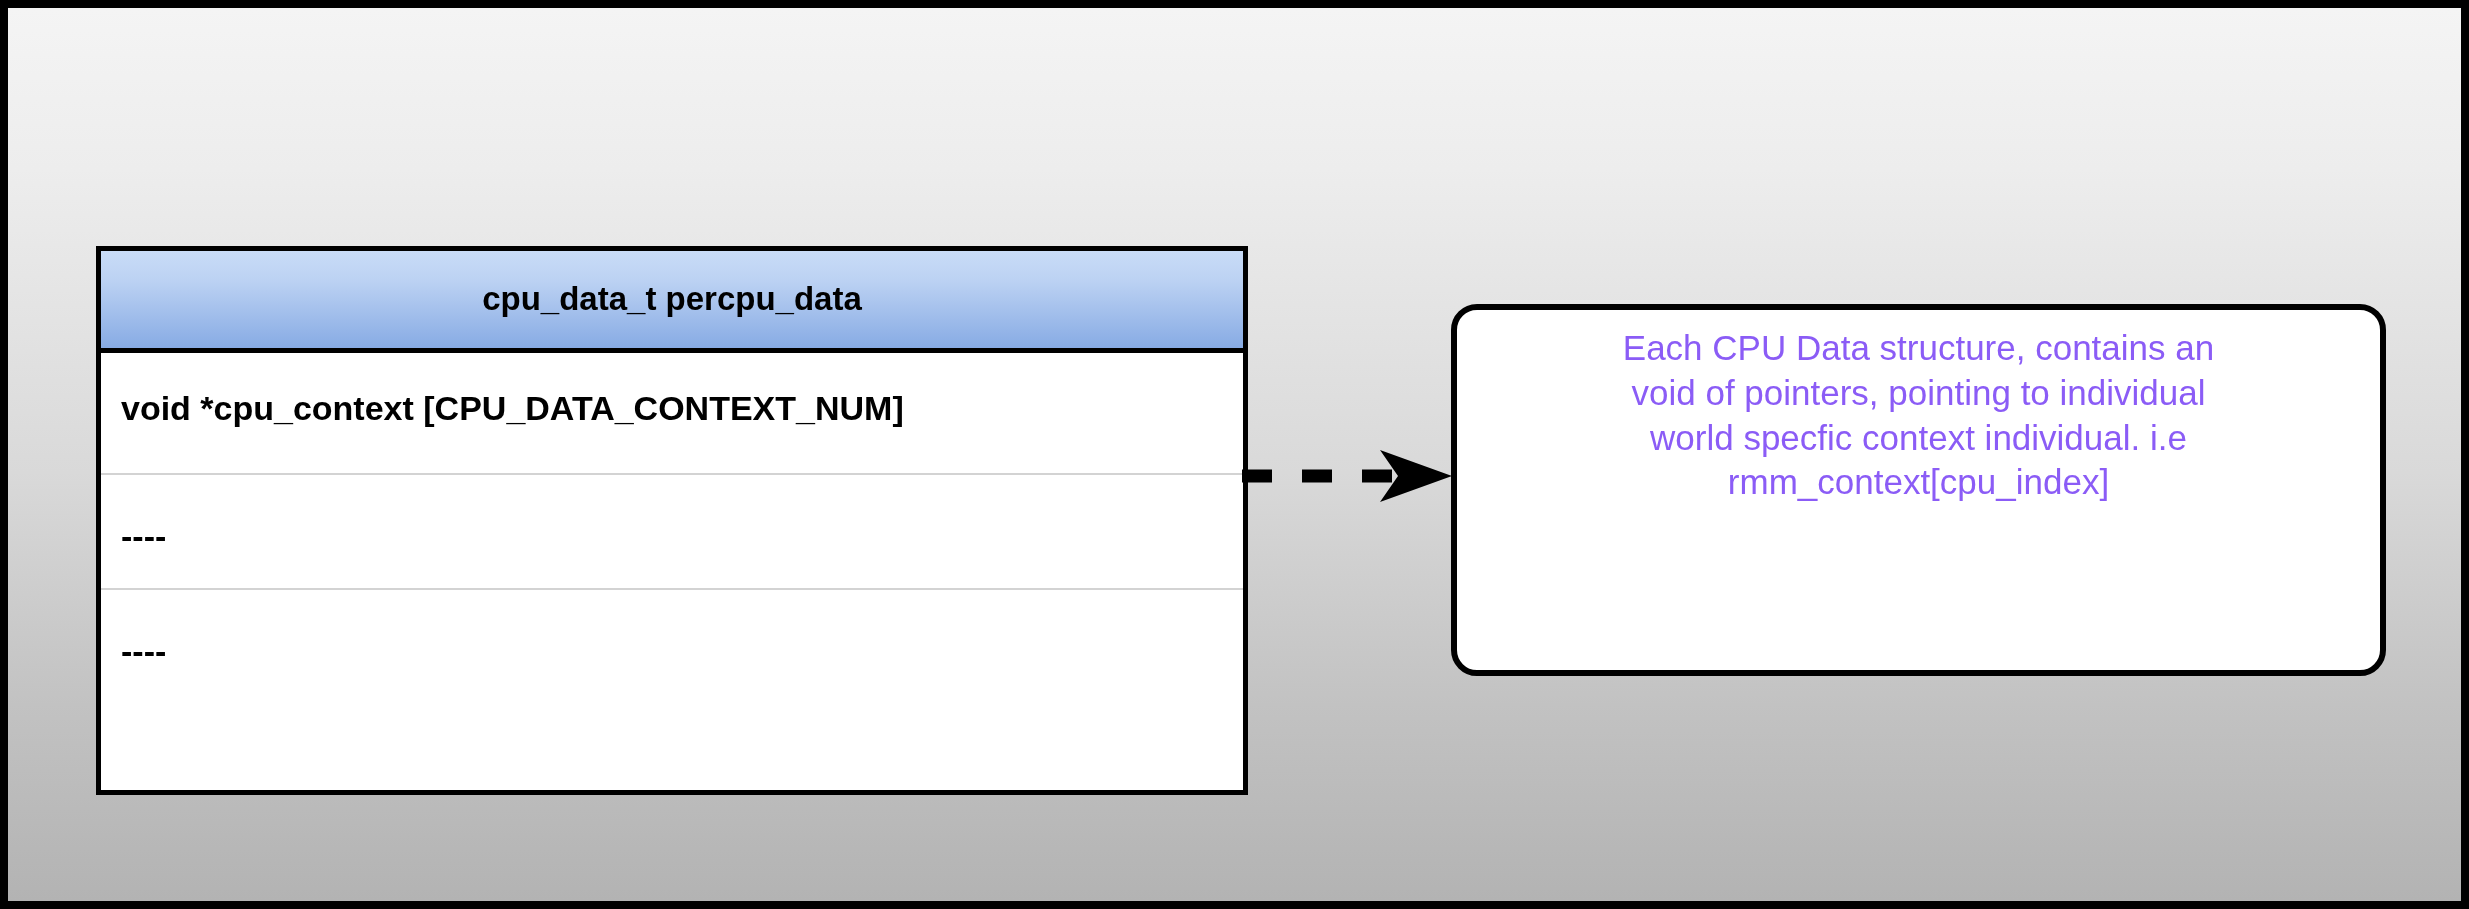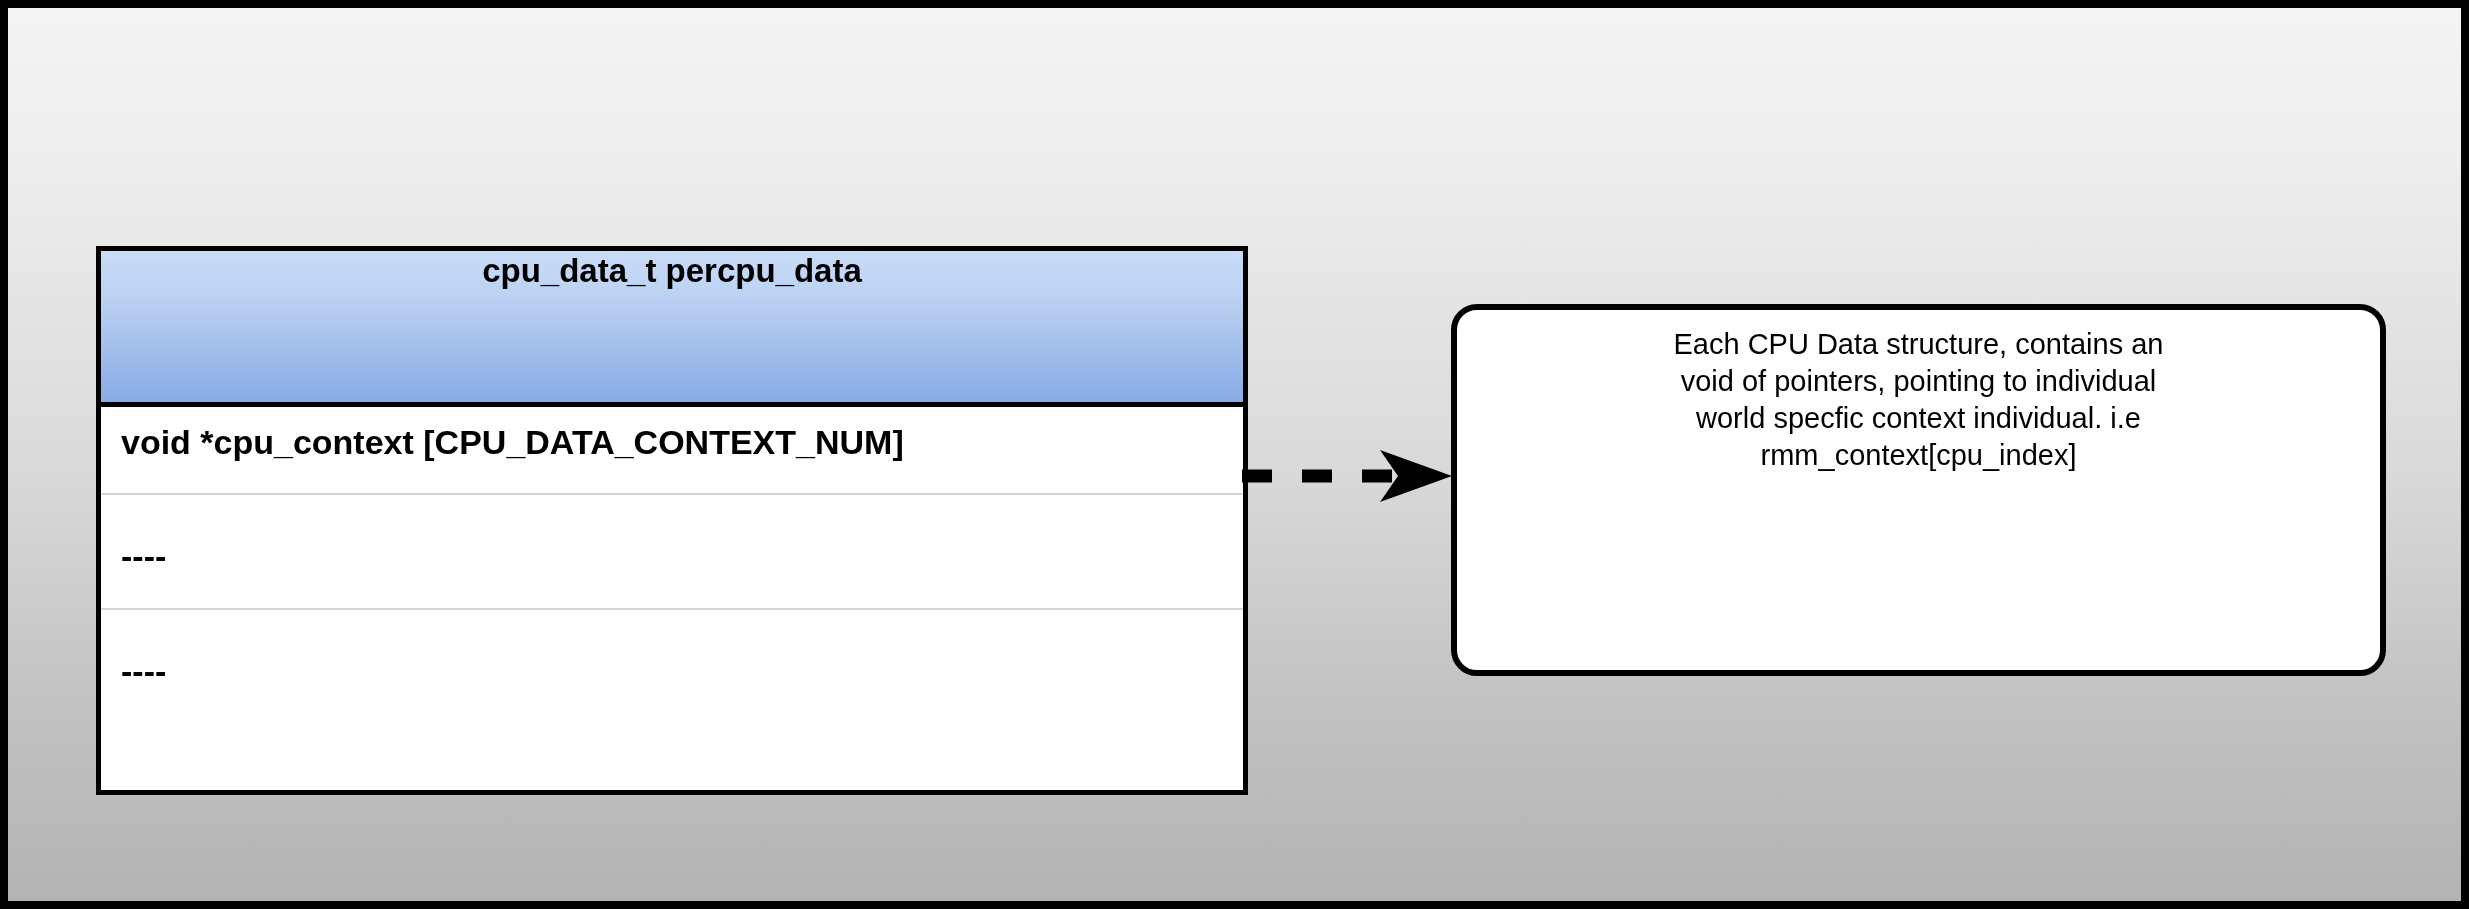--- a/index.html
+++ b/index.html
@@ -42,46 +42,46 @@
     top: 238px;
     width: 1152px;
     height: 549px;
     box-sizing: border-box;
     border: 5px solid #000000;
     background: #ffffff;
   }
 
   #struct-header {
     box-sizing: border-box;
-    height: 156px;
+    height: 102px;
     border-bottom: 5px solid #000000;
     background: linear-gradient(to bottom, #c9dcf7 0%, #bcd2f3 30%, #a4c0ec 62%, #87abe4 100%);
     display: flex;
     flex-direction: column;
     align-items: center;
-    justify-content: flex-start;
+    justify-content: center;
     text-align: center;
     font-size: 33px;
     font-weight: bold;
     color: #000000;
     line-height: 1.22;
   }
 
   .struct-row {
     box-sizing: border-box;
     position: relative;
     padding-left: 20px;
     font-size: 34px;
     font-weight: bold;
     color: #000000;
     white-space: nowrap;
   }
   #struct-row-0 {
-    height: 88px;
-    padding-top: 16px;
+    height: 122px;
+    padding-top: 36px;
     border-bottom: 2px solid #d3d3d3;
   }
   #struct-row-1 {
     height: 115px;
     padding-top: 42px;
     border-bottom: 2px solid #d3d3d3;
   }
   #struct-row-2 {
     height: 122px;
     padding-top: 42px;
@@ -107,23 +107,23 @@
     border: 6px solid #000000;
     border-radius: 26px;
     background: #ffffff;
     display: flex;
     flex-direction: column;
     align-items: center;
     justify-content: flex-start;
     padding-top: 16px;
   }
   .note-line {
-    font-size: 29px;
+    font-size: 35px;
     font-weight: normal;
-    color: #000000;
+    color: #8b5cf6;
     line-height: 1.28;
     text-align: right;
     white-space: nowrap;
   }
 </style>
 </head>
 <body>
 
 <div id="canvas">
 

